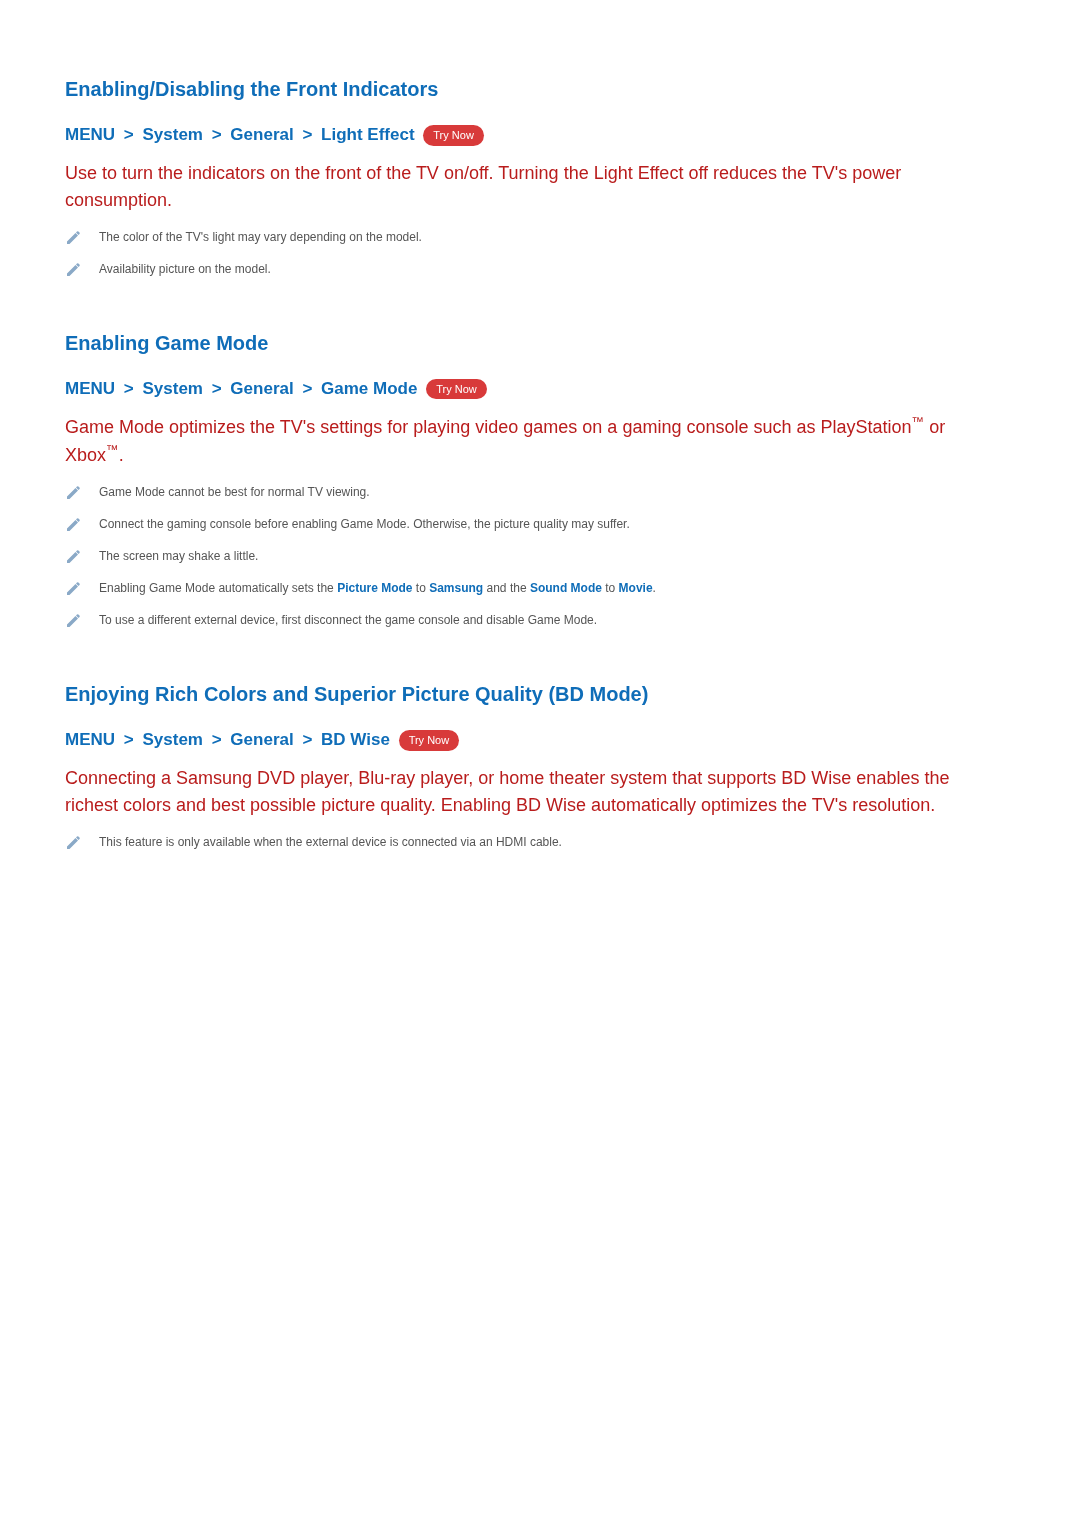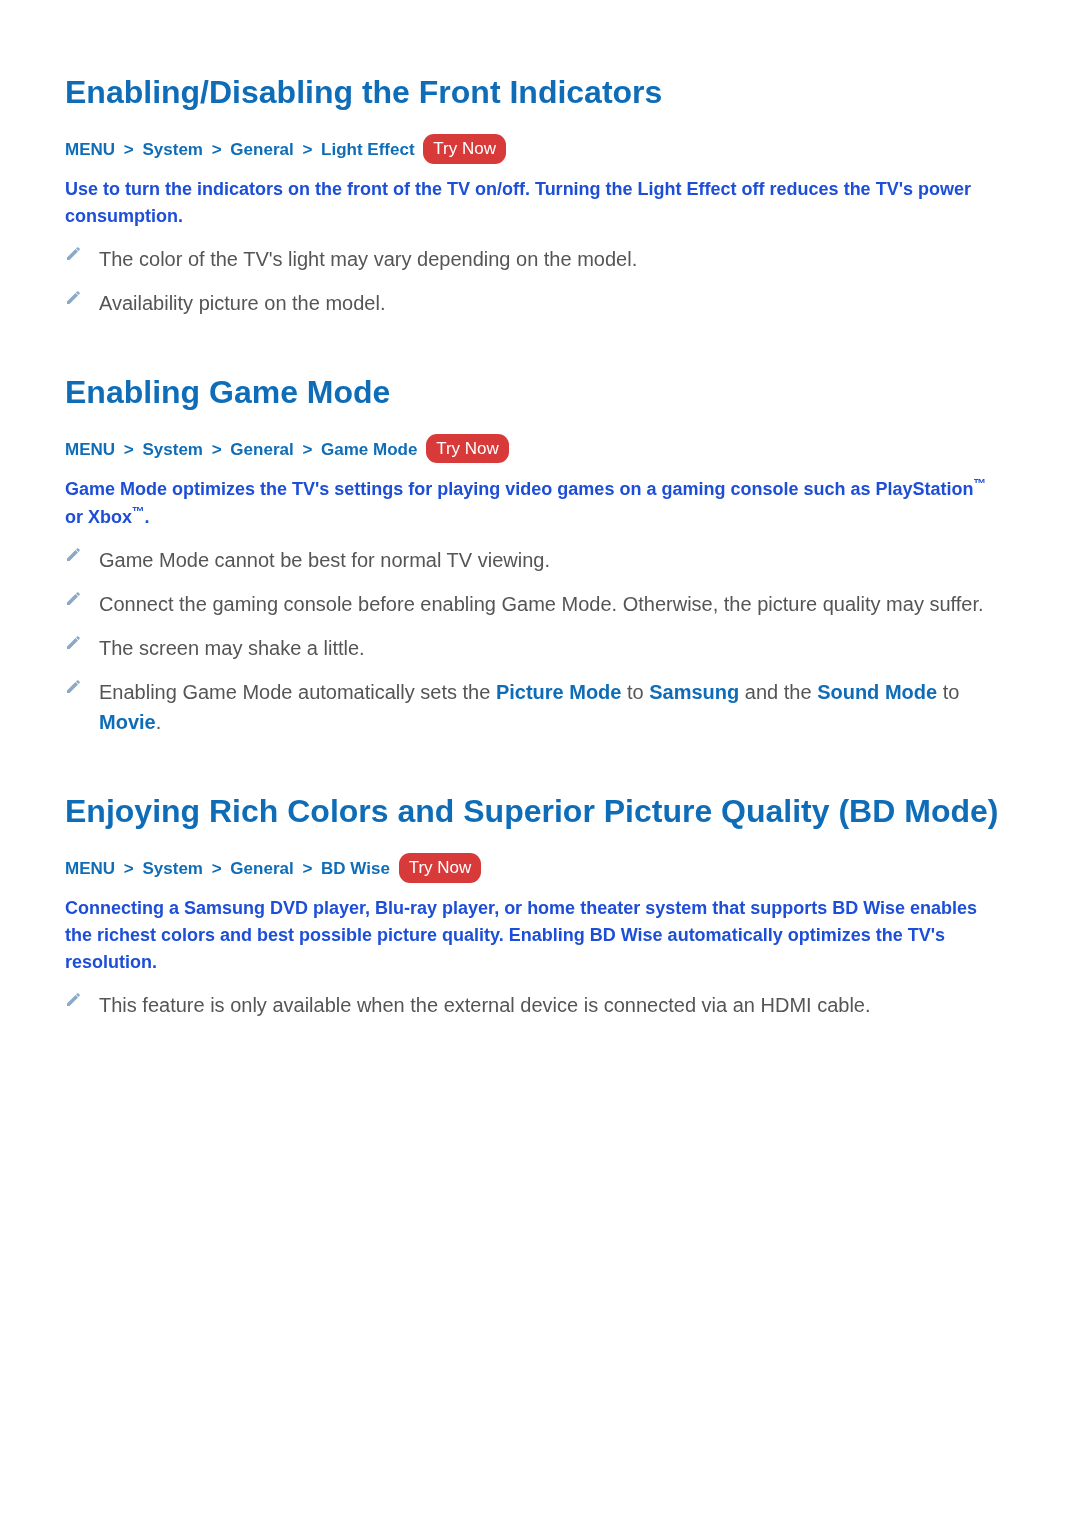--- a/index.html
+++ b/index.html
@@ -11,62 +11,61 @@
     width: 1080px;
     box-sizing: border-box;
     line-height: 1.5;
   }
   .section {
     margin-bottom: 50px;
   }
   h2.section-title {
     color: #0f6db8;
     font-weight: bold;
-    font-size: 32px;
-    margin: 8px 0 18px 0;
+    font-size: 20px;
+    margin: 14px 0 18px 0;
   }
   .breadcrumb {
     font-size: 17px;
     margin-bottom: 12px;
   }
   .bc-item {
     color: #0f6db8;
     font-weight: bold;
   }
   .bc-sep {
     color: #0f6db8;
     font-weight: bold;
     padding: 0 4px;
   }
   .try-now {
     display: inline-block;
     background: #d83a3a;
     color: #fff;
-    font-size: 17px;
+    font-size: 11px;
     font-weight: normal;
     padding: 2px 10px;
     border-radius: 11px;
     margin-left: 4px;
     vertical-align: 1px;
   }
   p.body-text {
     font-size: 18px;
-    color: #1d4ed8;
+    color: #b91c1c;
     margin: 8px 10px 14px 0;
-    font-weight: bold;
   }
   ul.note-list {
     list-style: none;
     padding: 0;
     margin: 0;
   }
   ul.note-list li {
     position: relative;
     padding-left: 34px;
-    font-size: 20px;
+    font-size: 12px;
     color: #555;
     margin: 14px 0;
   }
   .pencil-icon {
     position: absolute;
     left: 0;
     top: 2px;
     width: 16px;
     height: 16px;
     color: #8aa9c7;
@@ -107,20 +106,23 @@
           </svg><span>Game Mode cannot be best for normal TV viewing.</span></li>
         <li><svg class="pencil-icon" viewBox="0 0 16 16" fill="currentColor">
             <path d="M2 11.5 10.5 3l2.5 2.5L4.5 14 2 14z M11 2.5l2.5 2.5 1-1a1 1 0 0 0 0-1.4L13.4 1.5a1 1 0 0 0-1.4 0z"></path>
           </svg><span>Connect the gaming console before enabling Game Mode. Otherwise, the picture quality may suffer.</span></li>
         <li><svg class="pencil-icon" viewBox="0 0 16 16" fill="currentColor">
             <path d="M2 11.5 10.5 3l2.5 2.5L4.5 14 2 14z M11 2.5l2.5 2.5 1-1a1 1 0 0 0 0-1.4L13.4 1.5a1 1 0 0 0-1.4 0z"></path>
           </svg><span>The screen may shake a little.</span></li>
         <li><svg class="pencil-icon" viewBox="0 0 16 16" fill="currentColor">
             <path d="M2 11.5 10.5 3l2.5 2.5L4.5 14 2 14z M11 2.5l2.5 2.5 1-1a1 1 0 0 0 0-1.4L13.4 1.5a1 1 0 0 0-1.4 0z"></path>
           </svg><span>Enabling Game Mode automatically sets the </span><span class="inline-term">Picture Mode</span><span> to </span><span class="inline-term">Samsung</span><span> and the </span><span class="inline-term">Sound Mode</span><span> to </span><span class="inline-term">Movie</span><span>.</span></li>
+        <li><svg class="pencil-icon" viewBox="0 0 16 16" fill="currentColor">
+            <path d="M2 11.5 10.5 3l2.5 2.5L4.5 14 2 14z M11 2.5l2.5 2.5 1-1a1 1 0 0 0 0-1.4L13.4 1.5a1 1 0 0 0-1.4 0z"></path>
+          </svg><span>To use a different external device, first disconnect the game console and disable Game Mode.</span></li>
       </ul>
     </div>
     <div class="section">
       <h2 class="section-title">Enjoying Rich Colors and Superior Picture Quality (BD Mode)</h2>
       <div class="breadcrumb"><span class="bc-item">MENU</span> <span class="bc-sep">&gt;</span> <span class="bc-item">System</span> <span class="bc-sep">&gt;</span> <span class="bc-item">General</span> <span class="bc-sep">&gt;</span> <span class="bc-item">BD Wise</span> <span class="try-now">Try Now</span></div>
       <p class="body-text">Connecting a Samsung DVD player, Blu-ray player, or home theater system that supports BD Wise enables the richest colors and best possible picture quality. Enabling BD Wise automatically optimizes the TV's resolution.</p>
       <ul class="note-list">
         <li><svg class="pencil-icon" viewBox="0 0 16 16" fill="currentColor">
             <path d="M2 11.5 10.5 3l2.5 2.5L4.5 14 2 14z M11 2.5l2.5 2.5 1-1a1 1 0 0 0 0-1.4L13.4 1.5a1 1 0 0 0-1.4 0z"></path>
           </svg><span>This feature is only available when the external device is connected via an HDMI cable.</span></li>

